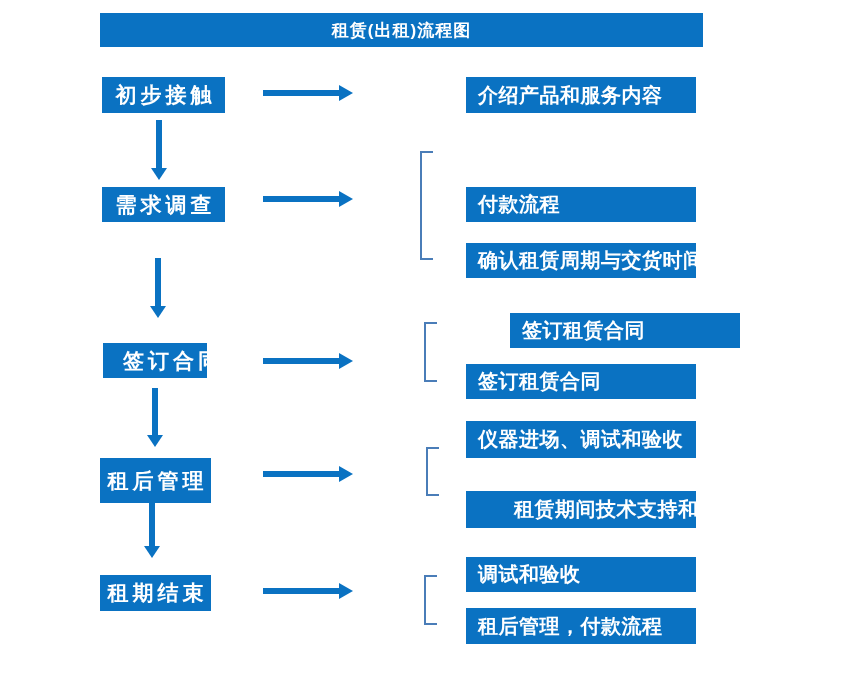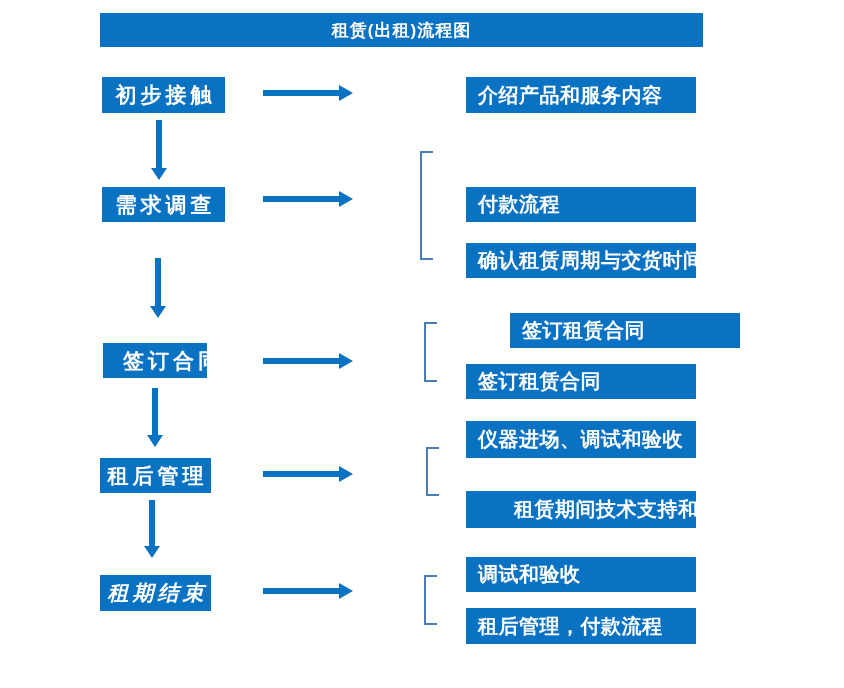--- a/index.html
+++ b/index.html
@@ -117,24 +117,24 @@
 
   <div class="step-box" style="left:102px; top:77px; width:123px; height:36px;">
     <span>初步接触</span>
   </div>
   <div class="step-box" style="left:102px; top:187px; width:123px; height:35px;">
     <span>需求调查</span>
   </div>
   <div class="step-box" style="left:103px; top:343px; width:104px; height:35px;padding-left:32px;">
     <span>签订合同</span>
   </div>
-  <div class="step-box" style="left:100px; top:458px; width:111px; height:35px;">
+  <div class="step-box" style="left:100px; top:458px; width:111px; height:45px;">
     <span>租后管理</span>
   </div>
-  <div class="step-box" style="left:100px; top:575px; width:111px; height:36px;font-style:italic;">
+  <div class="step-box" style="left:100px; top:575px; width:111px; height:36px;">
     <span>租期结束</span>
   </div>
 
   <div class="detail-box" style="top:77px; height:36px;">
     <span>介绍产品和服务内容</span>
   </div>
   <div class="detail-box" style="top:187px; height:35px;">
     <span>付款流程</span>
   </div>
   <div class="detail-box" style="top:243px; height:35px;">

